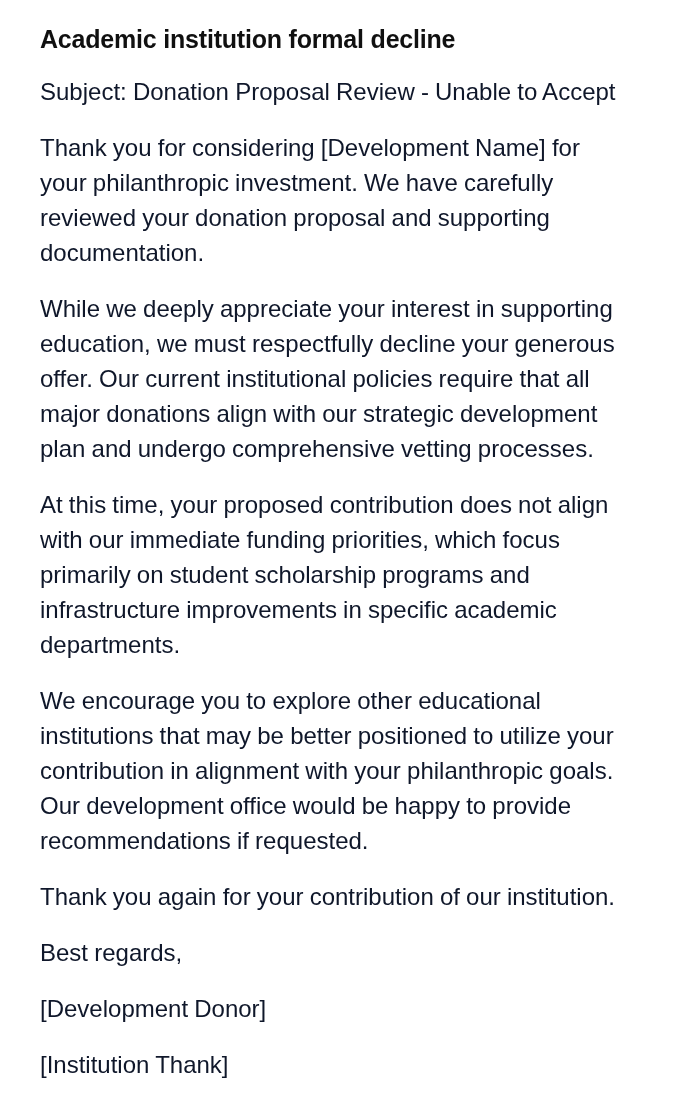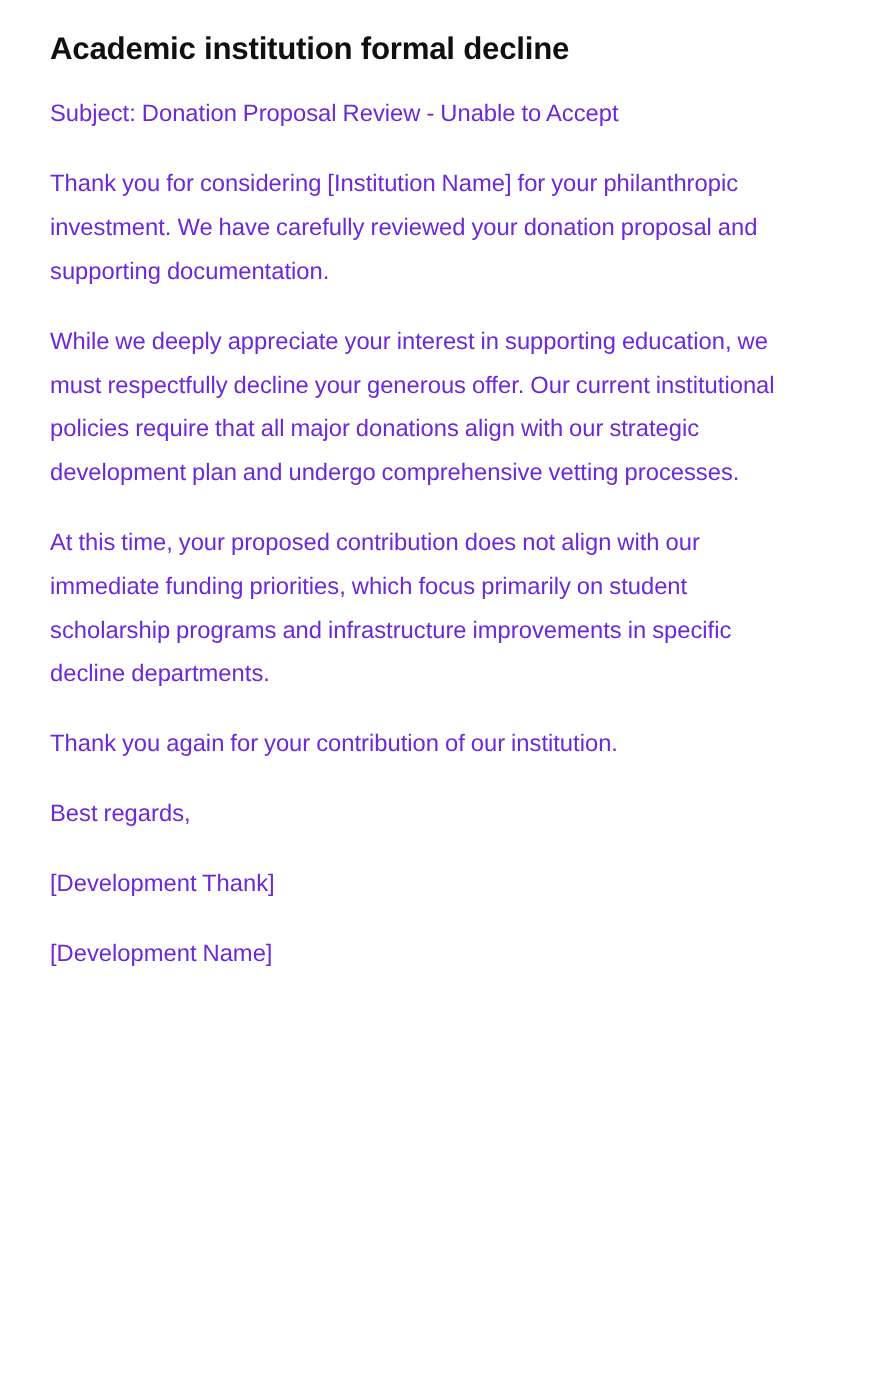--- a/index.html
+++ b/index.html
@@ -32,24 +32,24 @@
     color: #101010;
     margin: 0 0 18px 0;
     font-stretch: condensed;
   }
 
   .letter-body {
     display: block;
   }
 
   .para {
-    font-size: 19px;
+    font-size: 24px;
     line-height: 35px;
     font-weight: 400;
-    color: #6d28d9;
+    color: #0f172a;
     margin: 0 0 21px 0;
     max-width: 585px;
     word-spacing: -0.5px;
   }
 
   .para:last-child {
     margin-bottom: 0;
   }
 
   .para.subject-line {
@@ -69,29 +69,30 @@
 
 <div class="letter-page">
 
   <h1 class="doc-title">Academic institution formal decline</h1>
 
   <div class="letter-body">
 
     <p class="para subject-line">Subject: Donation Proposal Review - Unable to Accept</p>
 
 
-    <p class="para">Thank you for considering [Institution Name] for your philanthropic investment. We have carefully reviewed your donation proposal and supporting documentation.</p>
+    <p class="para">Thank you for considering [Development Name] for your philanthropic investment. We have carefully reviewed your donation proposal and supporting documentation.</p>
 
     <p class="para">While we deeply appreciate your interest in supporting education, we must respectfully decline your generous offer. Our current institutional policies require that all major donations align with our strategic development plan and undergo comprehensive vetting processes.</p>
 
-    <p class="para">At this time, your proposed contribution does not align with our immediate funding priorities, which focus primarily on student scholarship programs and infrastructure improvements in specific decline departments.</p>
+    <p class="para">At this time, your proposed contribution does not align with our immediate funding priorities, which focus primarily on student scholarship programs and infrastructure improvements in specific academic departments.</p>
 
+    <p class="para">We encourage you to explore other educational institutions that may be better positioned to utilize your contribution in alignment with your philanthropic goals. Our development office would be happy to provide recommendations if requested.</p>
 
     <p class="para">Thank you again for your contribution of our institution.</p>
 
     <p class="para signoff">Best regards,</p>
 
-    <p class="para">[Development Thank]</p>
+    <p class="para">[Development Donor]</p>
 
-    <p class="para">[Development Name]</p>
+    <p class="para">[Institution Thank]</p>
 
   </div>
 </div>
 
 </body></html>

